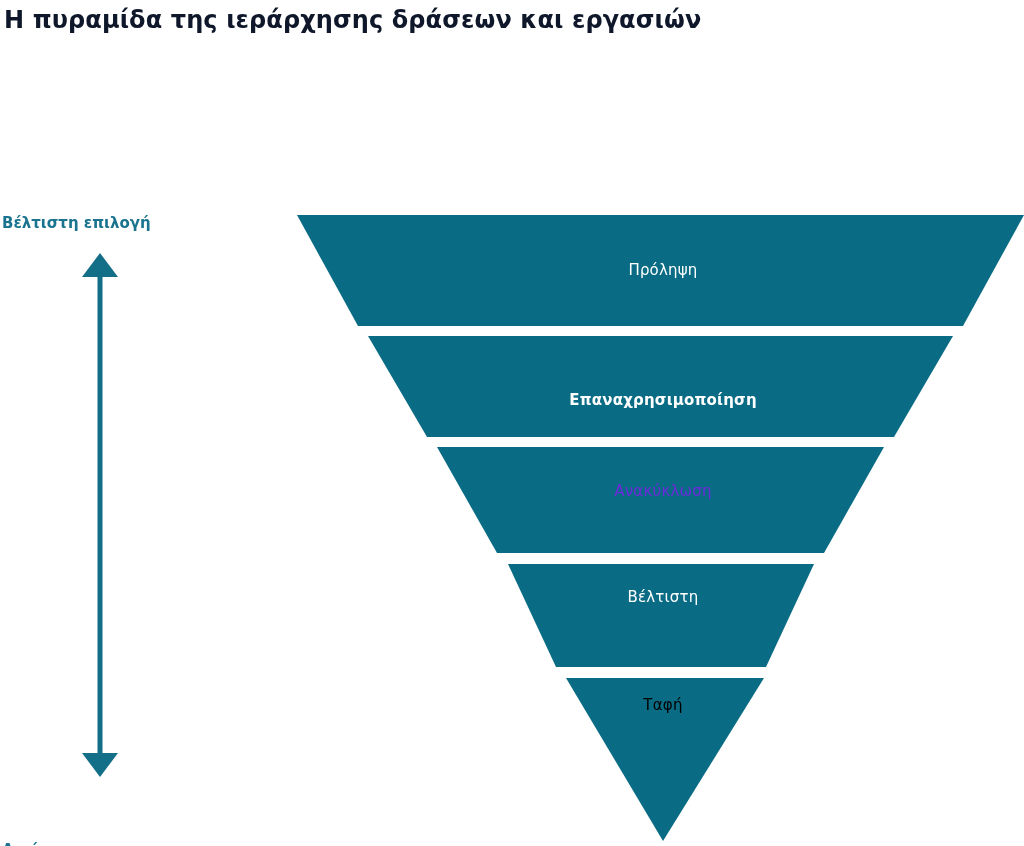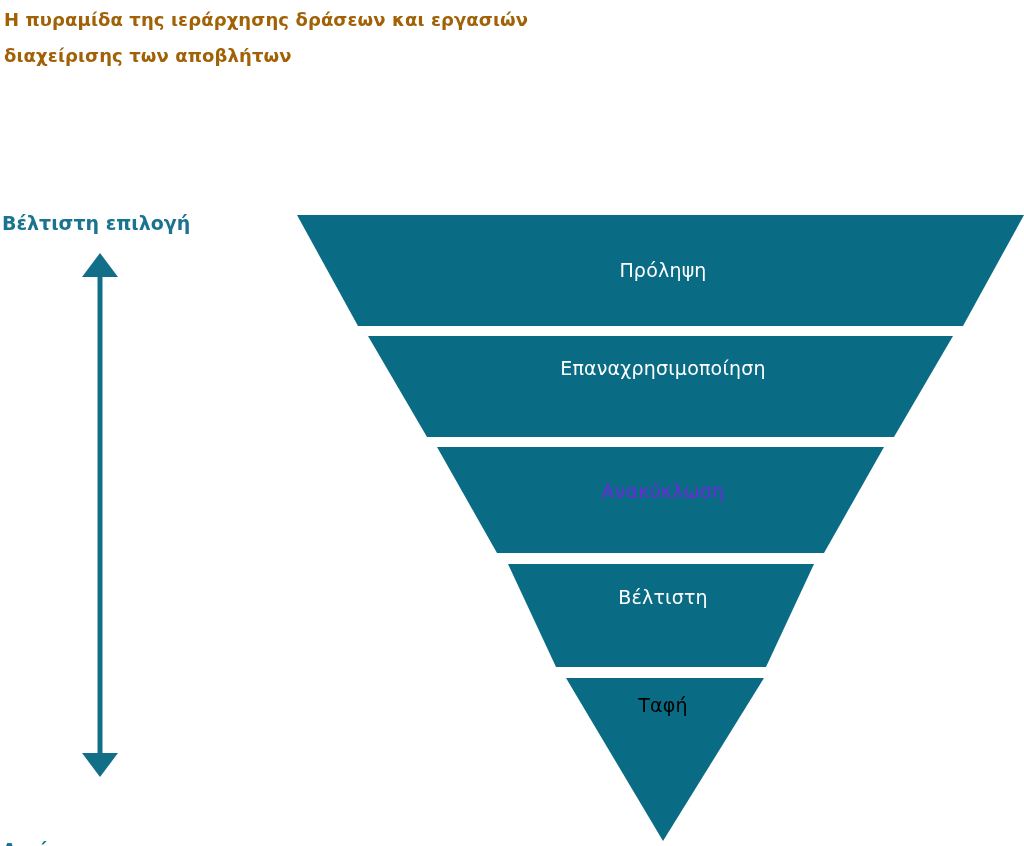--- a/index.html
+++ b/index.html
@@ -19,33 +19,33 @@
 
   
   #title-block {
     position: absolute;
     left: 4px;
     top: 2px;
     width: 860px;
   }
   .title-line {
     font-family: "DejaVu Sans", "Liberation Sans", sans-serif;
-    font-size: 18px;
+    font-size: 24px;
     font-weight: 700;
     letter-spacing: 0.1px;
-    color: #a16207;
+    color: #0f172a;
     line-height: 36px;
     white-space: pre;
   }
 
   
   .axis-label {
     position: absolute;
     font-family: "DejaVu Sans", "Liberation Sans", sans-serif;
-    font-size: 19px;
+    font-size: 15px;
     font-weight: 700;
     color: #1A7490;
     line-height: 26px;
     white-space: pre;
   }
   #label-best {
     left: 2px;
     top: 210px;
   }
   #label-least {
@@ -67,36 +67,35 @@
   #funnel {
     position: absolute;
     left: 0;
     top: 0;
     width: 1024px;
     height: 846px;
   }
   .seg-label {
     position: absolute;
     font-family: "DejaVu Sans", "Liberation Sans", sans-serif;
-    font-size: 19px;
+    font-size: 15px;
     font-weight: 400;
     color: #ffffff;
     white-space: pre;
     text-align: center;
     transform: translate(-50%, -50%);
     pointer-events: none;
     letter-spacing: 0.2px;
   }
 </style>
 </head>
 <body>
 
 <div id="title-block">
   <div class="title-line">Η πυραμίδα της ιεράρχησης δράσεων και εργασιών</div>
-  <div class="title-line">διαχείρισης των αποβλήτων</div>
 </div>
 
 <div class="axis-label" id="label-best">Βέλτιστη επιλογή</div>
 
 <div class="axis-label" id="label-least">
   <span class="least-line">Λιγότερο</span>
   
 </div>
 
 <svg id="arrow-axis" viewBox="0 0 60 540" width="60" height="540" aria-hidden="true">
@@ -116,17 +115,17 @@
       <polygon points="297,215 1024,215 963,326 358,326" fill="#0A6C84"></polygon>
       <polygon points="368,336 953,336 894,437 427,437" fill="#0A6C84"></polygon>
       <polygon points="437,447 884,447 824,553 497,553" fill="#0A6C84"></polygon>
       <polygon points="508,564 814,564 766,667 556,667" fill="#0A6C84"></polygon>
       <polygon points="566,678 764,678 663,841" fill="#0A6C84"></polygon>
     </g>
 </svg>
 
 <div id="funnel-labels">
     <div class="seg-label" style="left: 663px; top: 270px; color: rgb(255, 255, 255);">Πρόληψη</div>
-    <div class="seg-label" style="left: 663px; top: 368px; color: rgb(255, 255, 255);">Επαναχρησιμοποίηση</div>
+    <div class="seg-label" style="left: 663px; top: 400px; color: rgb(255, 255, 255); font-weight: bold;">Επαναχρησιμοποίηση</div>
     <div class="seg-label" style="left: 663px; top: 491px; color: #6d28d9;">Ανακύκλωση</div>
     <div class="seg-label" style="left: 663px; top: 597px; color: rgb(255, 255, 255);">Βέλτιστη</div>
     <div class="seg-label" style="left: 663px; top: 705px; color: #000000;">Ταφή</div>
   </div>
 
 </body></html>

